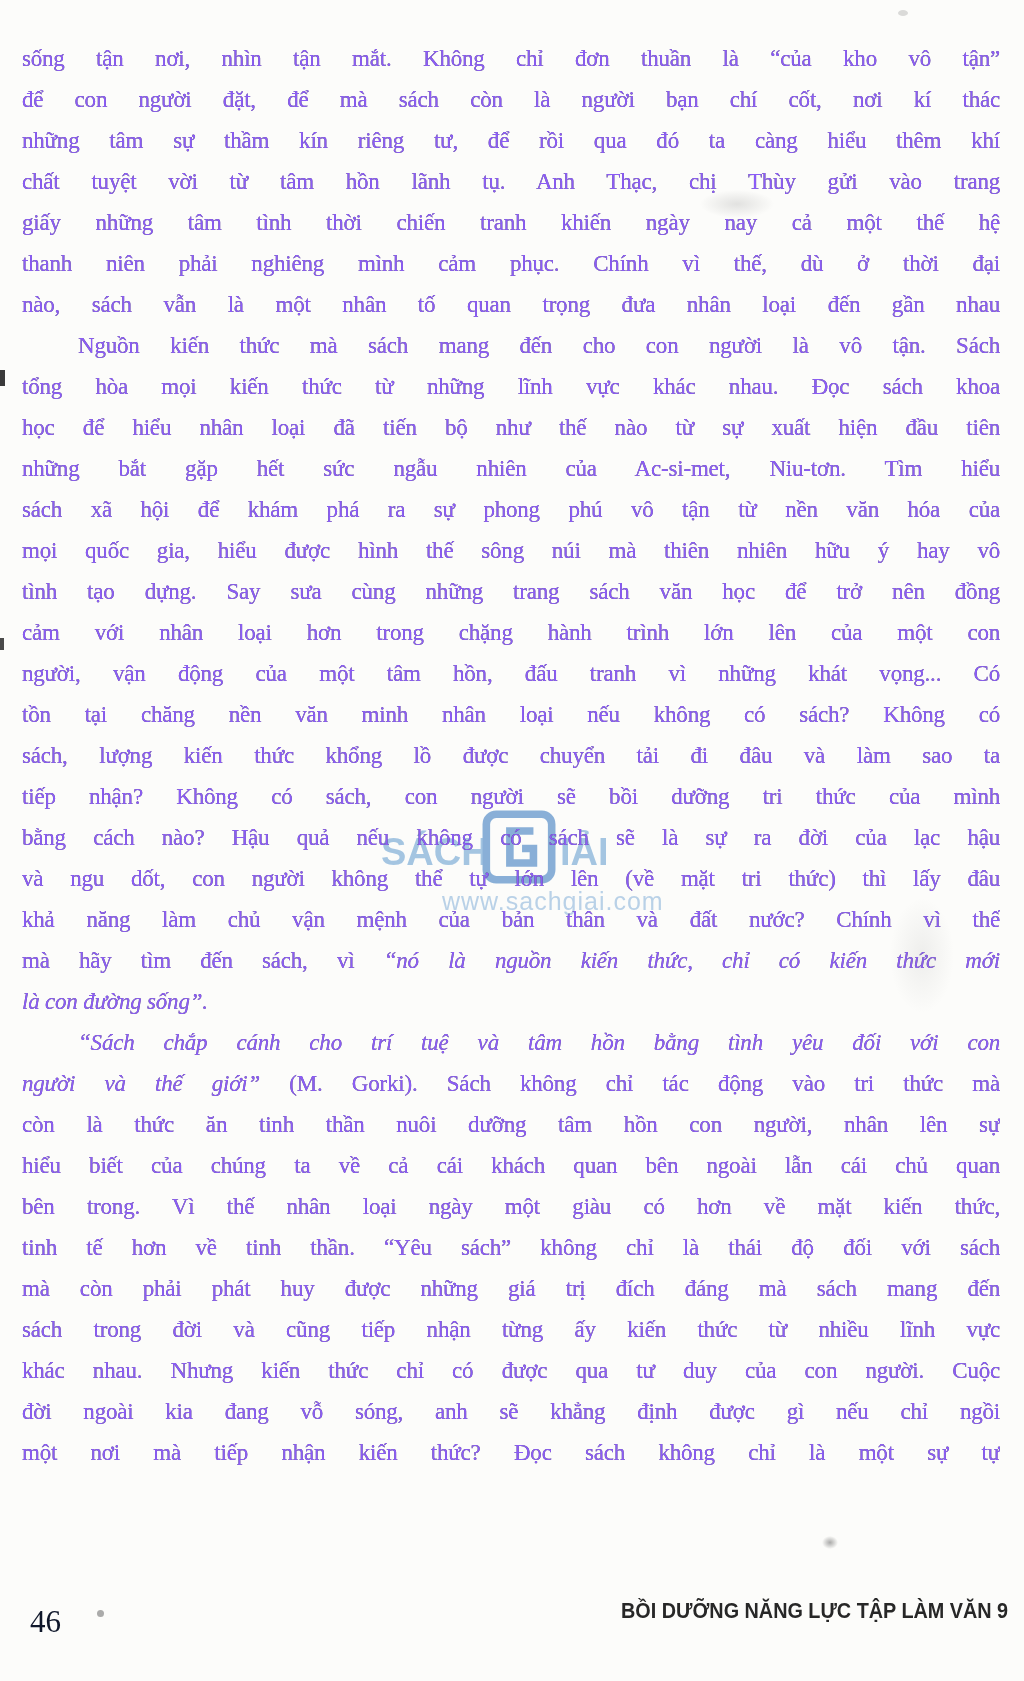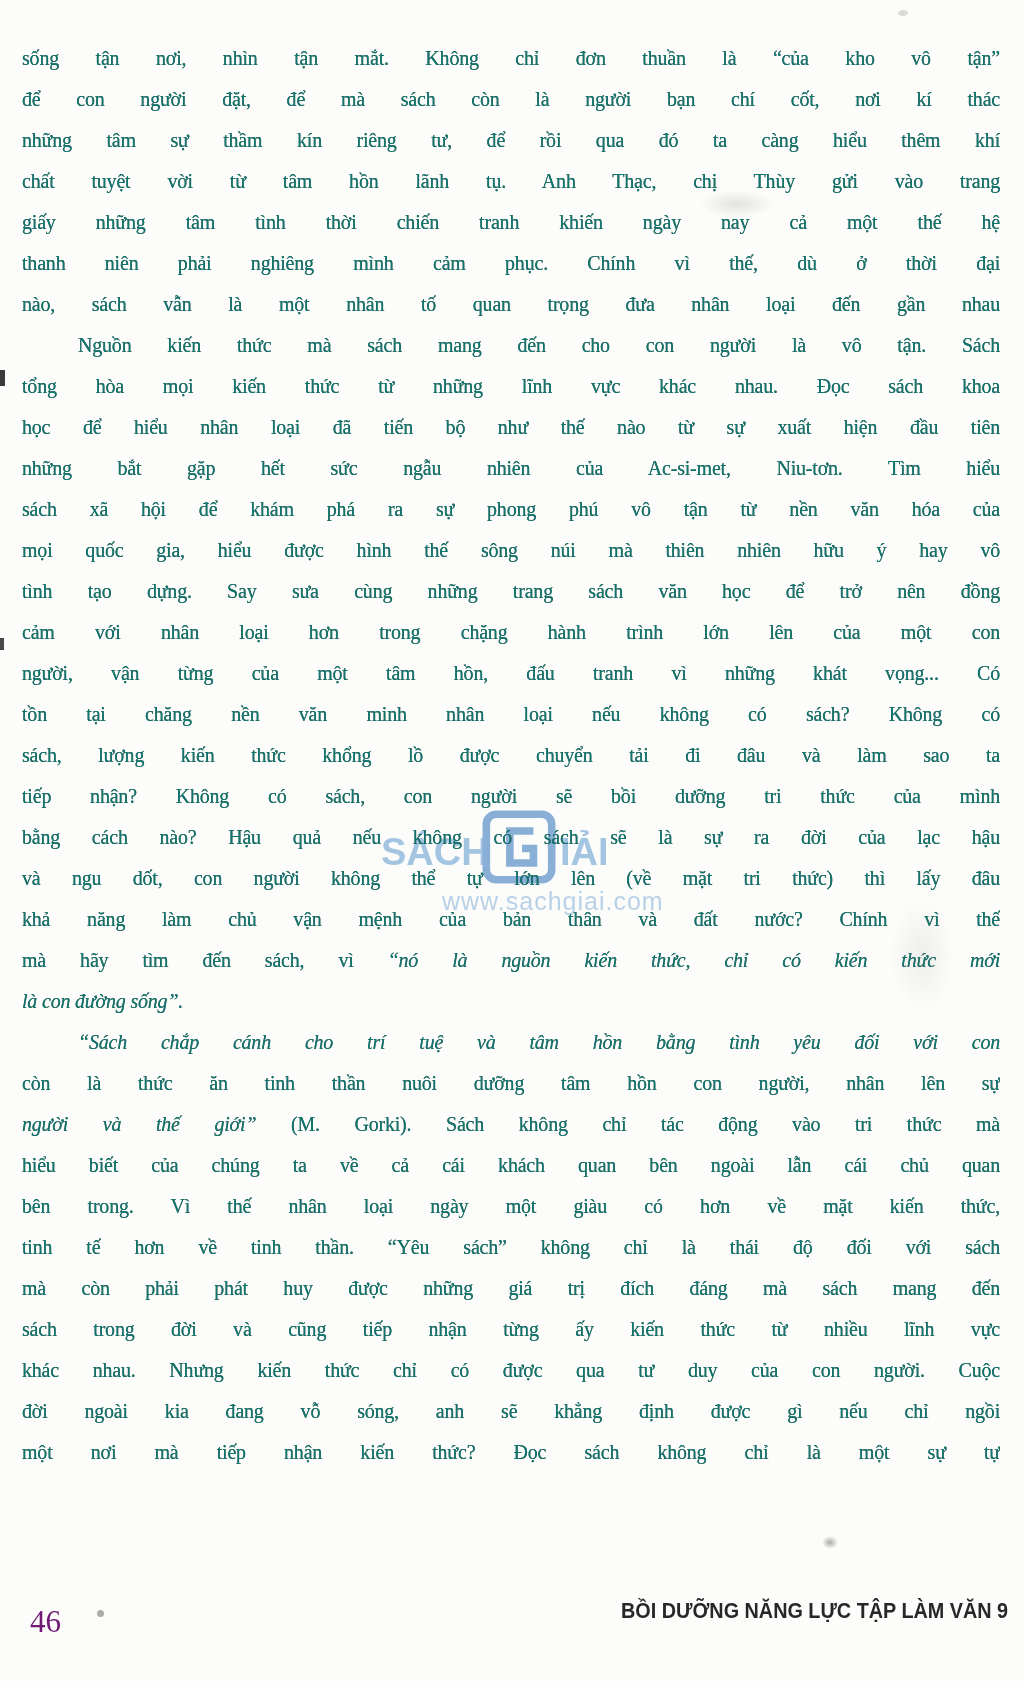--- a/index.html
+++ b/index.html
@@ -14,23 +14,23 @@
 
   
   .text-block {
     position:absolute;
     left:22px; top:38px; width:978px;
     z-index:2;
   }
   .line {
     height:41px;
     line-height:41px;
-    font-size:20px;
+    font-size:23px;
     letter-spacing:-0.2px;
-    color:#0f766e;
+    color:#8b5cf6;
     text-align:justify;
     text-align-last:justify;
     overflow:hidden;
     text-shadow:0 0 0.4px rgba(25,25,25,0.75);
   }
   .line.indent { text-indent:56px; }
   .line.para-end { text-align-last:left; }
   .line .it { font-style:italic; }
 
   
@@ -49,21 +49,21 @@
   .wm-url {
     position:absolute; left:442px; top:858px;
     font-family:"Liberation Sans", sans-serif;
     font-size:25px; letter-spacing:1px;
     color:var(--wm-url,#a9c7e3);
   }
 
   
   .page-num {
     position:absolute; left:30px; top:1604px;
-    font-size:31px; color:#701a75;
+    font-size:31px; color:#0f172a;
     z-index:2;
   }
   .footer-title {
     position:absolute; right:16px; top:1598px;
     font-family:"Liberation Sans", sans-serif;
     font-weight:bold; font-size:22px; color:#272727;
     transform:scaleX(0.9); transform-origin:100% 50%;
     white-space:nowrap;
     z-index:2;
   }
@@ -107,32 +107,32 @@
       <div class="line"><span>thanh niên phải nghiêng mình cảm phục. Chính vì thế, dù ở thời đại</span></div>
       <div class="line"><span>nào, sách vẫn là một nhân tố quan trọng đưa nhân loại đến gần nhau</span></div>
       <div class="line indent"><span>Nguồn kiến thức mà sách mang đến cho con người là vô tận. Sách</span></div>
       <div class="line"><span>tổng hòa mọi kiến thức từ những lĩnh vực khác nhau. Đọc sách khoa</span></div>
       <div class="line"><span>học để hiểu nhân loại đã tiến bộ như thế nào từ sự xuất hiện đầu tiên</span></div>
       <div class="line"><span>những bắt gặp hết sức ngẫu nhiên của Ac-si-met, Niu-tơn. Tìm hiểu</span></div>
       <div class="line"><span>sách xã hội để khám phá ra sự phong phú vô tận từ nền văn hóa của</span></div>
       <div class="line"><span>mọi quốc gia, hiểu được hình thế sông núi mà thiên nhiên hữu ý hay vô</span></div>
       <div class="line"><span>tình tạo dựng. Say sưa cùng những trang sách văn học để trở nên đồng</span></div>
       <div class="line"><span>cảm với nhân loại hơn trong chặng hành trình lớn lên của một con</span></div>
-      <div class="line"><span>người, vận từng của một tâm hồn, đấu tranh vì những khát vọng... Có</span></div>
+      <div class="line"><span>người, vận động của một tâm hồn, đấu tranh vì những khát vọng... Có</span></div>
       <div class="line"><span>tồn tại chăng nền văn minh nhân loại nếu không có sách? Không có</span></div>
       <div class="line"><span>sách, lượng kiến thức khổng lồ được chuyển tải đi đâu và làm sao ta</span></div>
       <div class="line"><span>tiếp nhận? Không có sách, con người sẽ bồi dưỡng tri thức của mình</span></div>
       <div class="line"><span>bằng cách nào? Hậu quả nếu không có sách sẽ là sự ra đời của lạc hậu</span></div>
       <div class="line"><span>và ngu dốt, con người không thể tự lớn lên (về mặt tri thức) thì lấy đâu</span></div>
       <div class="line"><span>khả năng làm chủ vận mệnh của bản thân và đất nước? Chính vì thế</span></div>
       <div class="line"><span>mà hãy tìm đến sách, vì </span><span class="it">“nó là nguồn kiến thức, chỉ có kiến thức mới</span></div>
       <div class="line para-end"><span class="it">là con đường sống”.</span></div>
       <div class="line indent"><span class="it">“Sách chắp cánh cho trí tuệ và tâm hồn bằng tình yêu đối với con</span></div>
+      <div class="line"><span class="it">người và thế giới”</span><span> (M. Gorki). Sách không chỉ tác động vào tri thức mà</span></div>
       <div class="line"><span>còn là thức ăn tinh thần nuôi dưỡng tâm hồn con người, nhân lên sự</span></div>
-      <div class="line"><span class="it">người và thế giới”</span><span> (M. Gorki). Sách không chỉ tác động vào tri thức mà</span></div>
       <div class="line"><span>hiểu biết của chúng ta về cả cái khách quan bên ngoài lẫn cái chủ quan</span></div>
       <div class="line"><span>bên trong. Vì thế nhân loại ngày một giàu có hơn về mặt kiến thức,</span></div>
       <div class="line"><span>tinh tế hơn về tinh thần. “Yêu sách” không chỉ là thái độ đối với sách</span></div>
       <div class="line"><span>mà còn phải phát huy được những giá trị đích đáng mà sách mang đến</span></div>
       <div class="line"><span>sách trong đời và cũng tiếp nhận từng ấy kiến thức từ nhiều lĩnh vực</span></div>
       <div class="line"><span>khác nhau. Nhưng kiến thức chỉ có được qua tư duy của con người. Cuộc</span></div>
       <div class="line"><span>đời ngoài kia đang vỗ sóng, anh sẽ khẳng định được gì nếu chỉ ngồi</span></div>
       <div class="line"><span>một nơi mà tiếp nhận kiến thức? Đọc sách không chỉ là một sự tự</span></div>
     </div>
 

